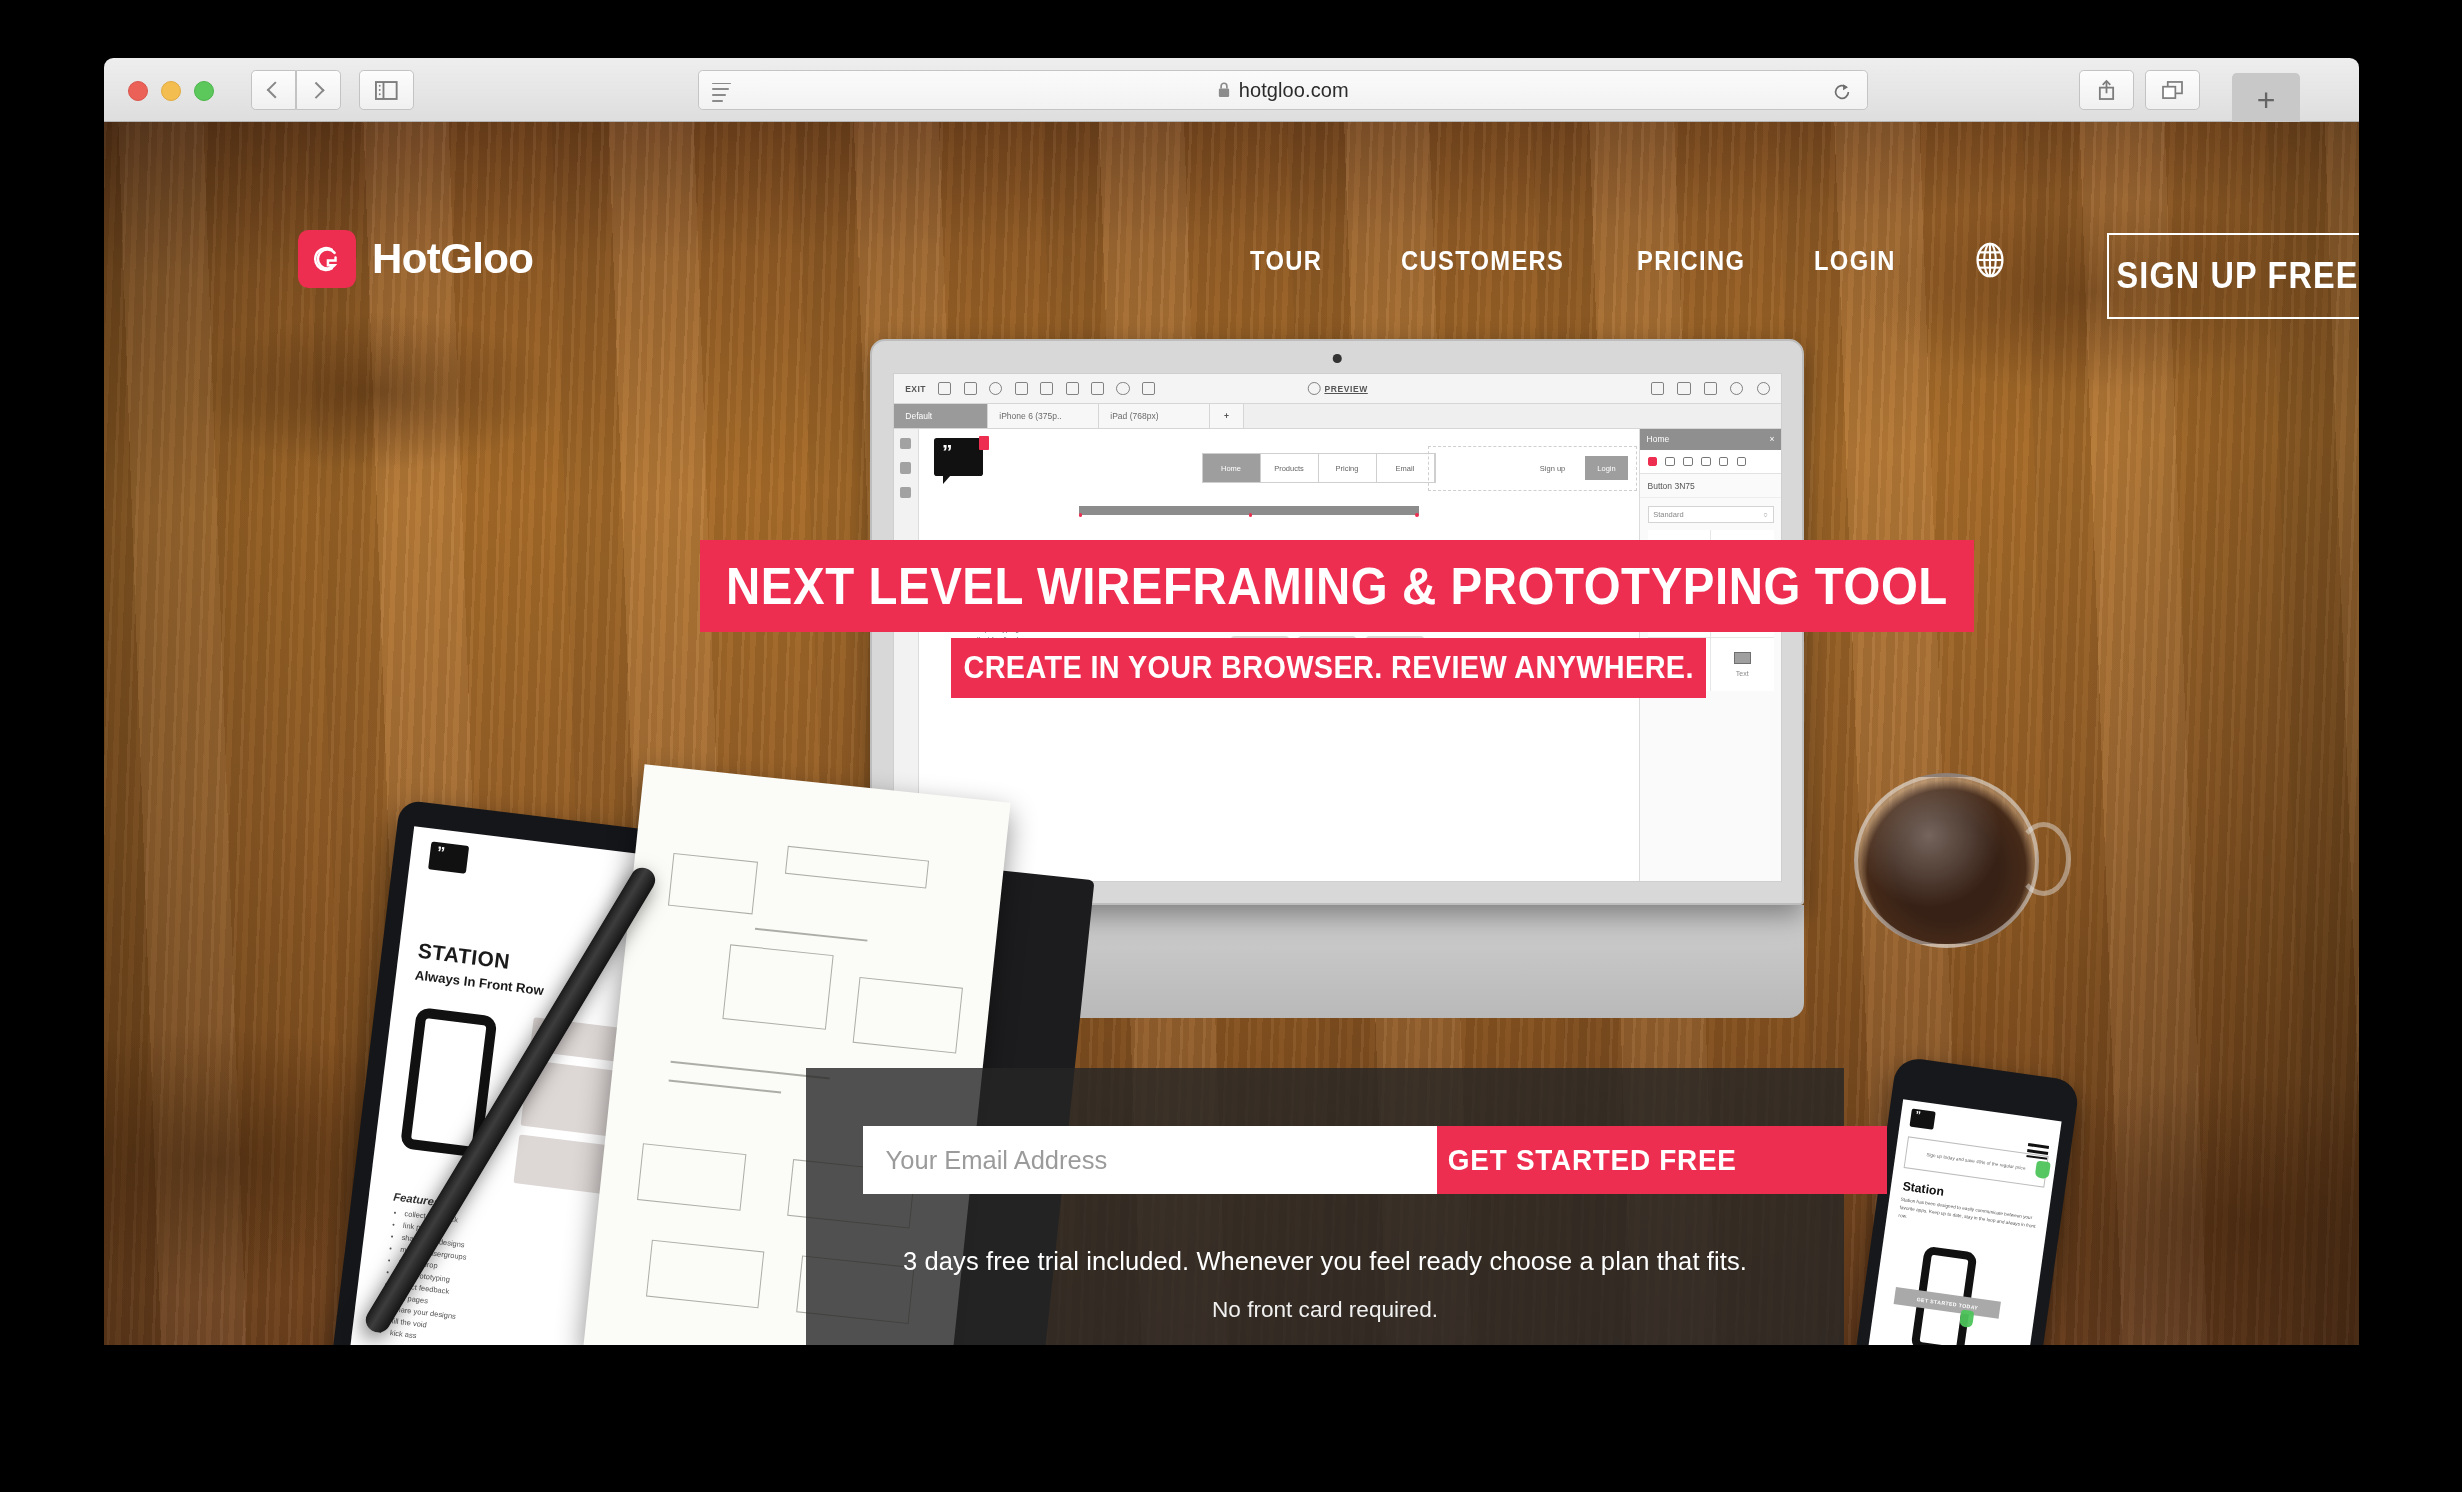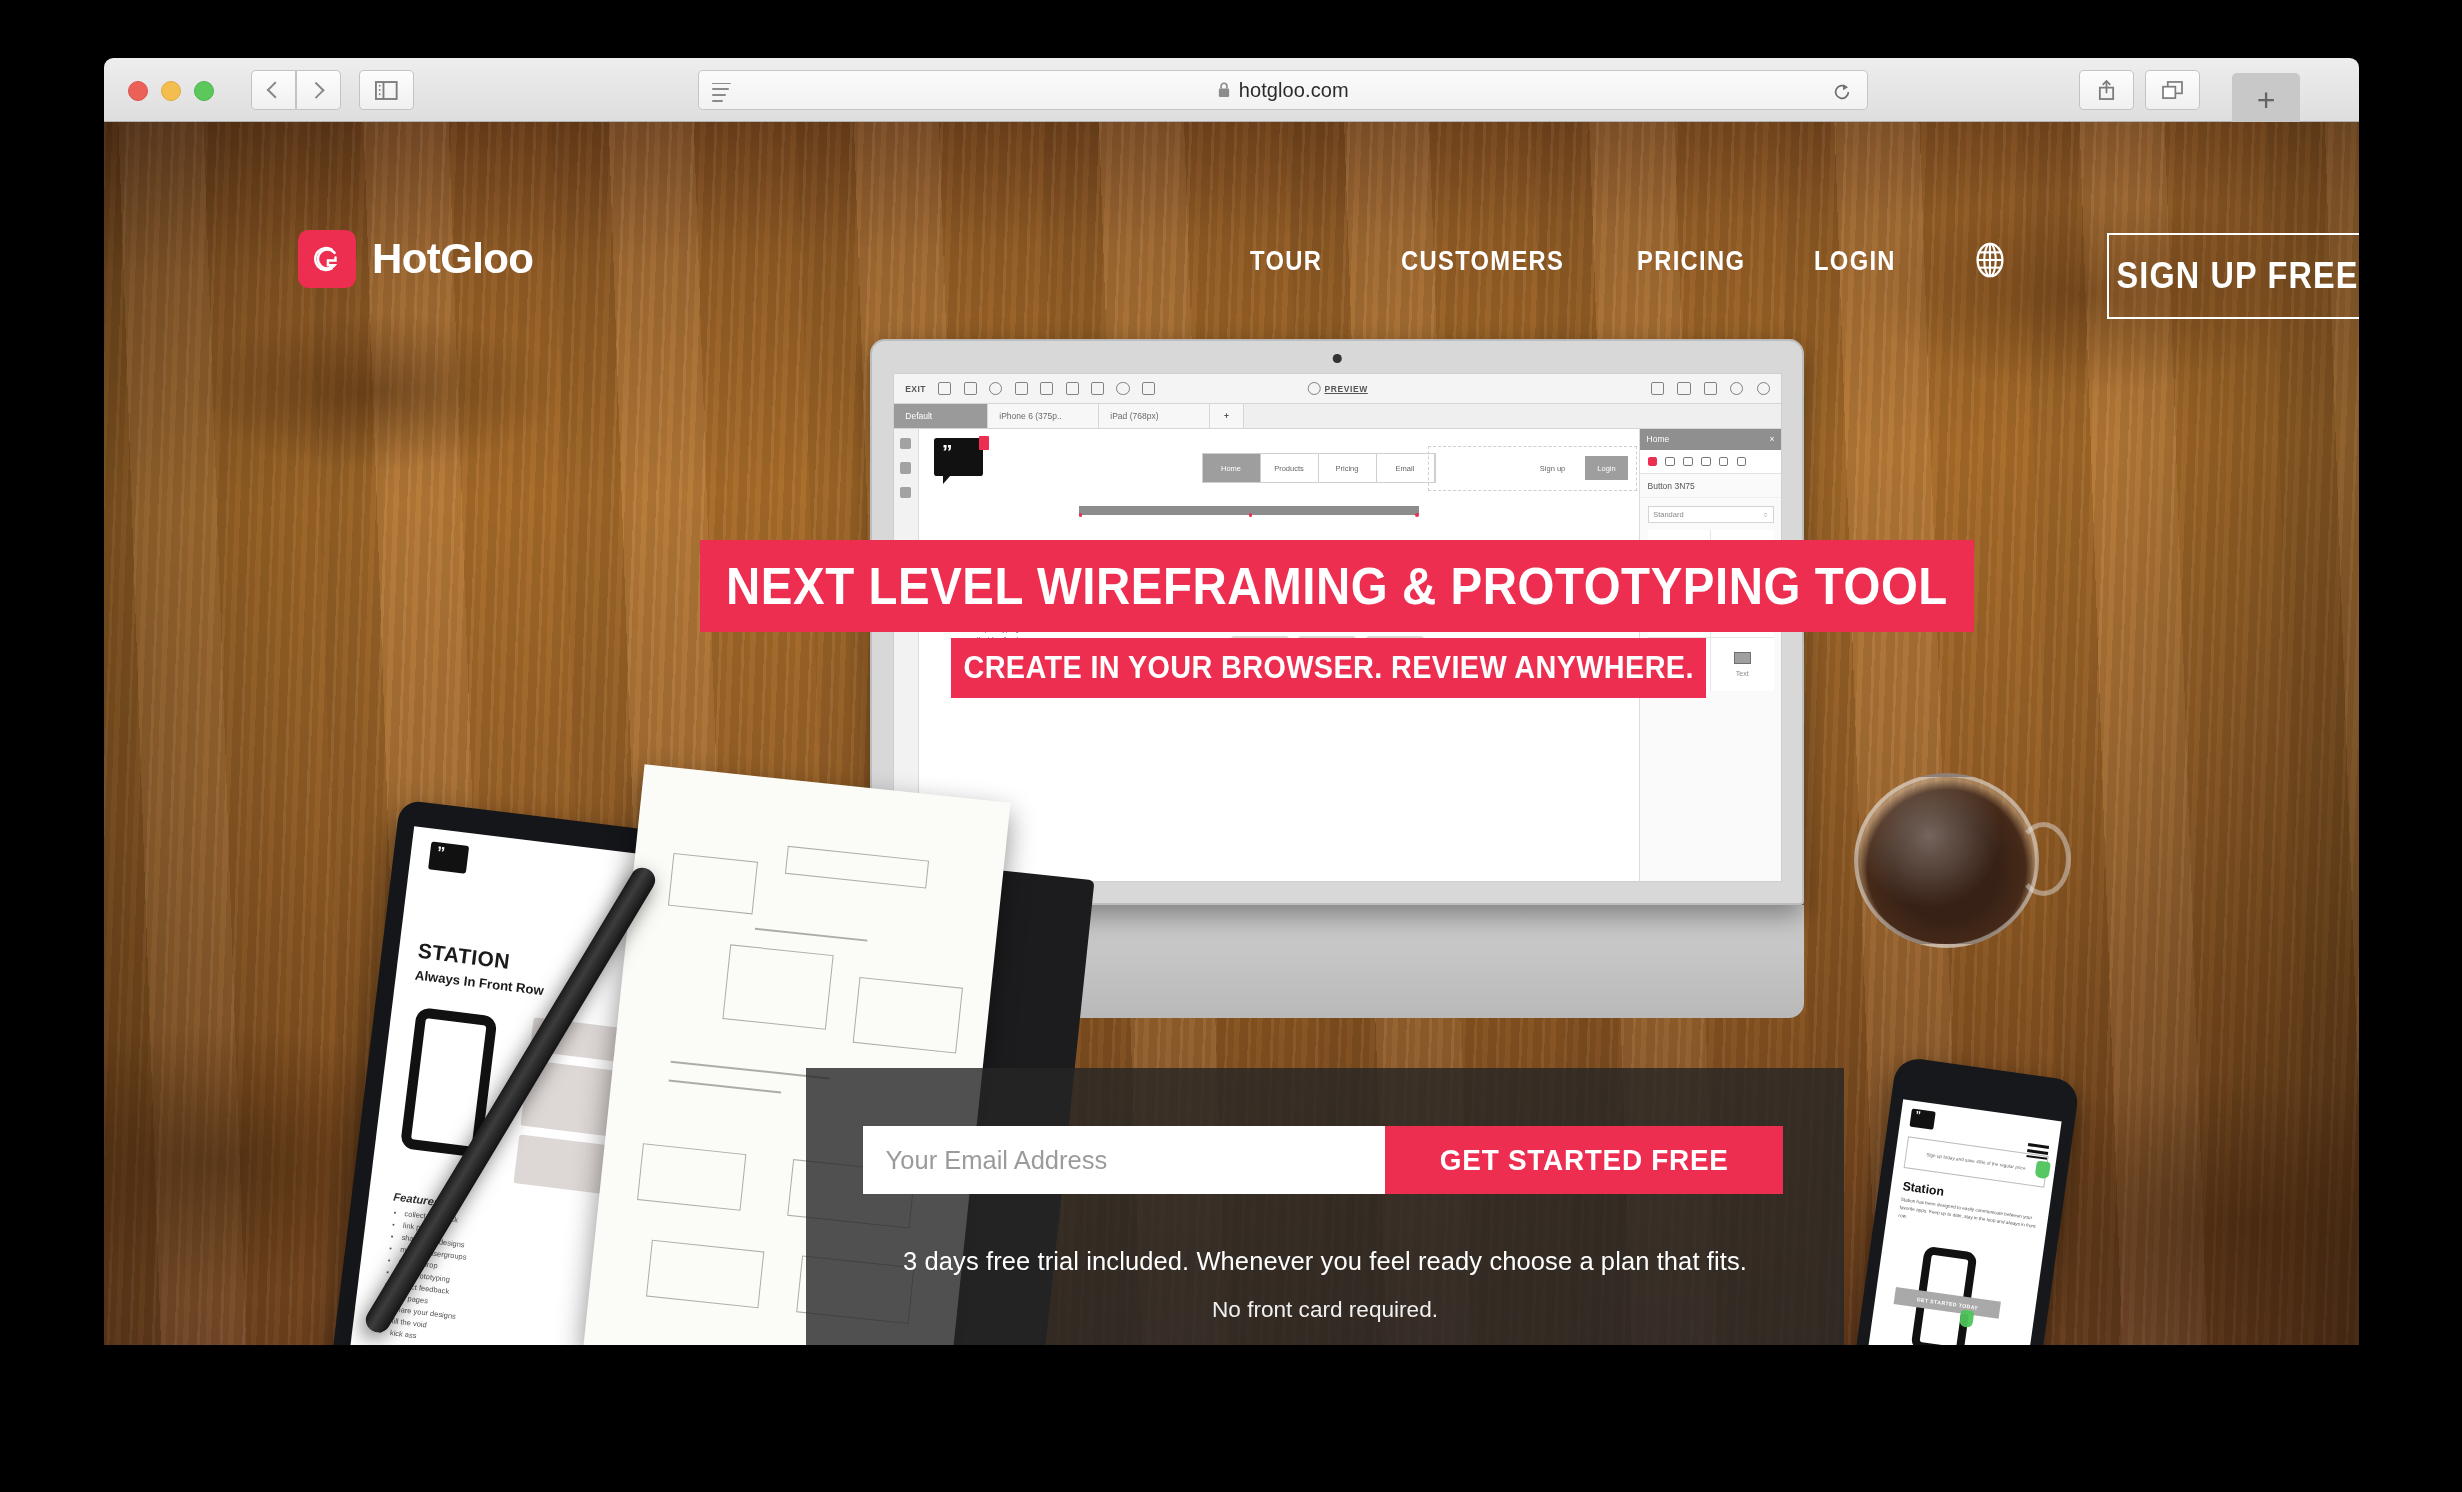--- a/index.html
+++ b/index.html
@@ -298,30 +298,30 @@
     transform:scaleX(.93);white-space:nowrap;
   }
 
   
   #signup-panel{
     position:absolute;left:702px;top:946px;width:1038px;height:277px;
     background:rgba(38,38,38,.80); z-index:22;
   }
   #signup-form{ position:absolute;left:57px;top:58px;display:flex; }
   #email-input{
-    width:522px;height:68px;background:#fff;border:none;outline:none;
+    width:574px;height:68px;background:#fff;border:none;outline:none;
     font-family:"Liberation Sans", sans-serif;
     font-size:25.5px;color:#555;padding:0 22.6px;
   }
   #email-input::placeholder{ color:#9b9b9b; }
   #get-started-button{
-    width:398px;height:68px;background:#ED2E50;border:none;cursor:pointer;
+    width:450px;height:68px;background:#ED2E50;border:none;cursor:pointer;
     color:#fff;font-size:30px;font-weight:700;letter-spacing:0.8px;
     font-family:"Liberation Sans", sans-serif;
-    display:flex;align-items:center;justify-content:center;
+    display:flex;align-items:center;
   }
   #get-started-button span{ transform:scaleX(.93); }
   #trial-note{
     position:absolute;top:179px;width:100%;text-align:center;
     color:#fff;font-size:25.5px;letter-spacing:0.1px;
   }
   #cc-note{
     position:absolute;top:229px;width:100%;text-align:center;
     color:#f0f0f0;font-size:22.6px;
   }

